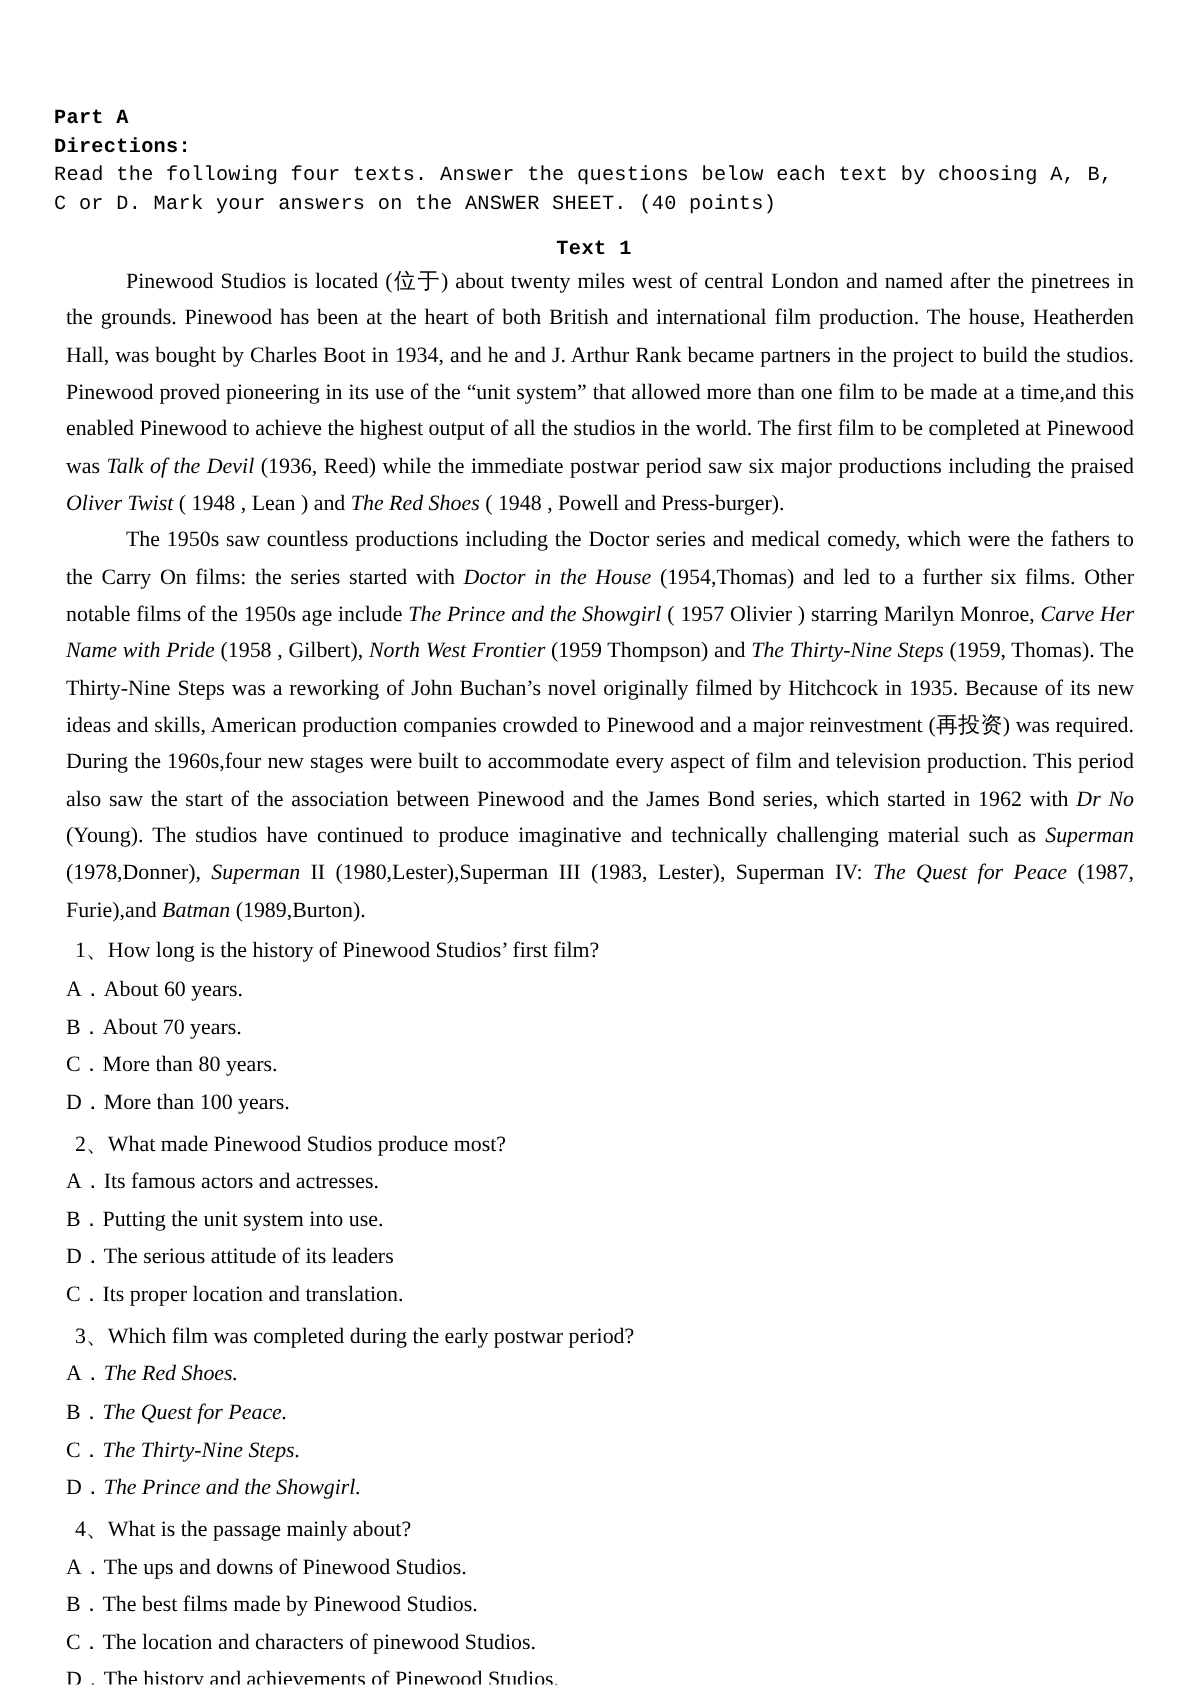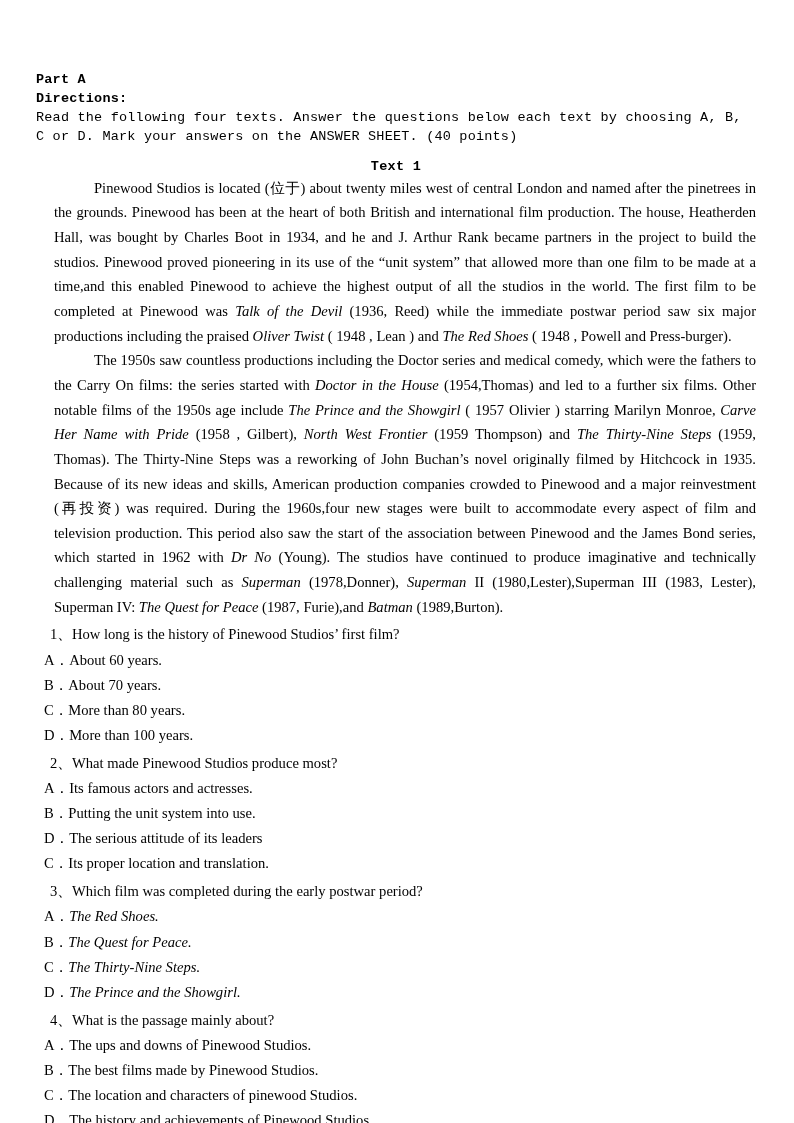--- a/index.html
+++ b/index.html
@@ -46,21 +46,21 @@
     margin-top: 12px;
     margin-bottom: 2px;
     letter-spacing: 0.3px;
   }
   .para {
     font-family: "Liberation Serif", serif;
     font-size: 14.6px;
     line-height: 1.69;
     text-align: justify;
     text-justify: inter-word;
-    margin: 0 0 0 18px;
+    margin: 0 0 0 8px;
   }
   .para.indent {
     text-indent: 40px;
   }
   .q {
     font-family: Liberation Serif, serif;
     font-size: 14.6px;
     line-height: 1.72;
     margin-top: 3px;
     padding-left: 14px;

